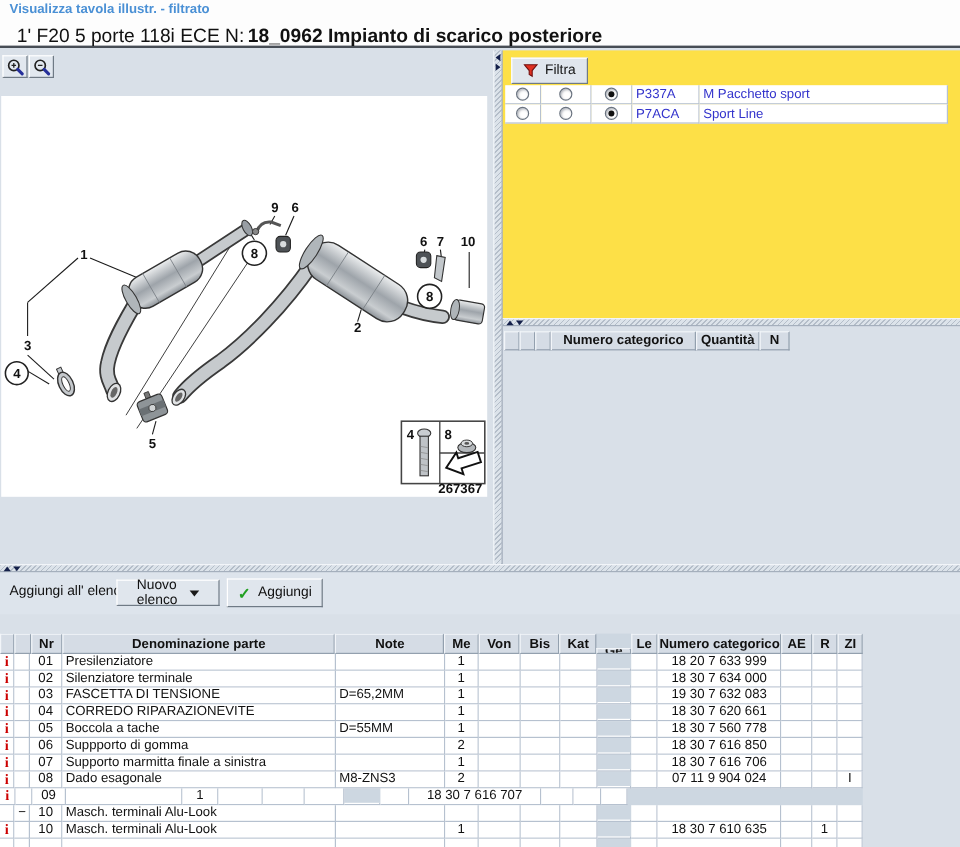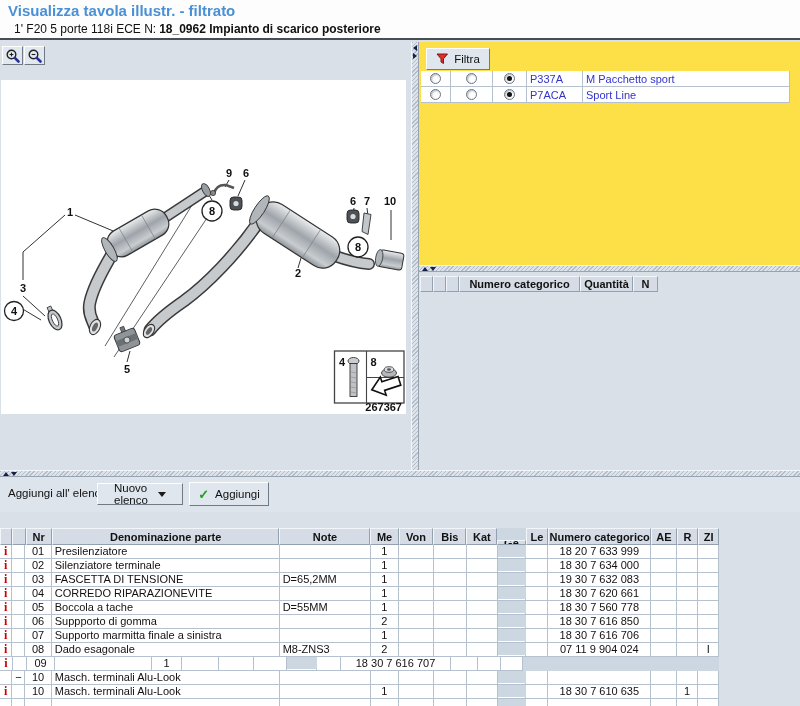--- a/index.html
+++ b/index.html
@@ -1,21 +1,21 @@
 <!DOCTYPE html>
 <html><head>
 <meta charset="utf-8">
 <style>
   html,body{margin:0;padding:0;}
   body{font-family:"Liberation Sans",sans-serif;}
   .app{position:relative;width:800px;height:706px;background:#d9e0e8;overflow:hidden;}
   
   #hdr{position:absolute;left:0;top:0;width:800px;height:40px;background:#fdfdfd;border-bottom:2px solid #474d55;box-sizing:border-box;}
-  #title{position:absolute;left:8px;top:2px;font-size:15px;font-weight:bold;color:#4a90d5;}
-  #subtitle{position:absolute;left:14px;top:22px;font-size:12px;color:#111;white-space:nowrap;}
+  #title{position:absolute;left:8px;top:2px;font-size:11px;font-weight:bold;color:#4a90d5;}
+  #subtitle{position:absolute;left:14px;top:22px;font-size:16px;color:#111;white-space:nowrap;}
   #subtitle .b{font-weight:bold;margin-left:3px;}
   
   #left{position:absolute;left:0;top:42px;width:411px;height:428px;background:#d9e0e8;}
   #canvas{position:absolute;left:1px;top:38px;width:405px;height:334px;background:#ffffff;}
   #canvas svg{display:block;}
   #canvas text{font-family:"Liberation Sans",sans-serif;font-weight:bold;font-size:11px;fill:#111;}
   .zoombtn{position:absolute;top:4px;width:21px;height:19px;background:#e2e8ef;border:1px solid;border-color:#ffffff #6f7a85 #6f7a85 #ffffff;box-sizing:border-box;display:flex;align-items:center;justify-content:center;cursor:pointer;}
   #zin{left:2px;} #zout{left:24px;}
   
   .hatch{background-color:#dce3ea;background-image:repeating-linear-gradient(135deg,rgba(140,152,168,.5) 0 1px,transparent 1px 3px);}

